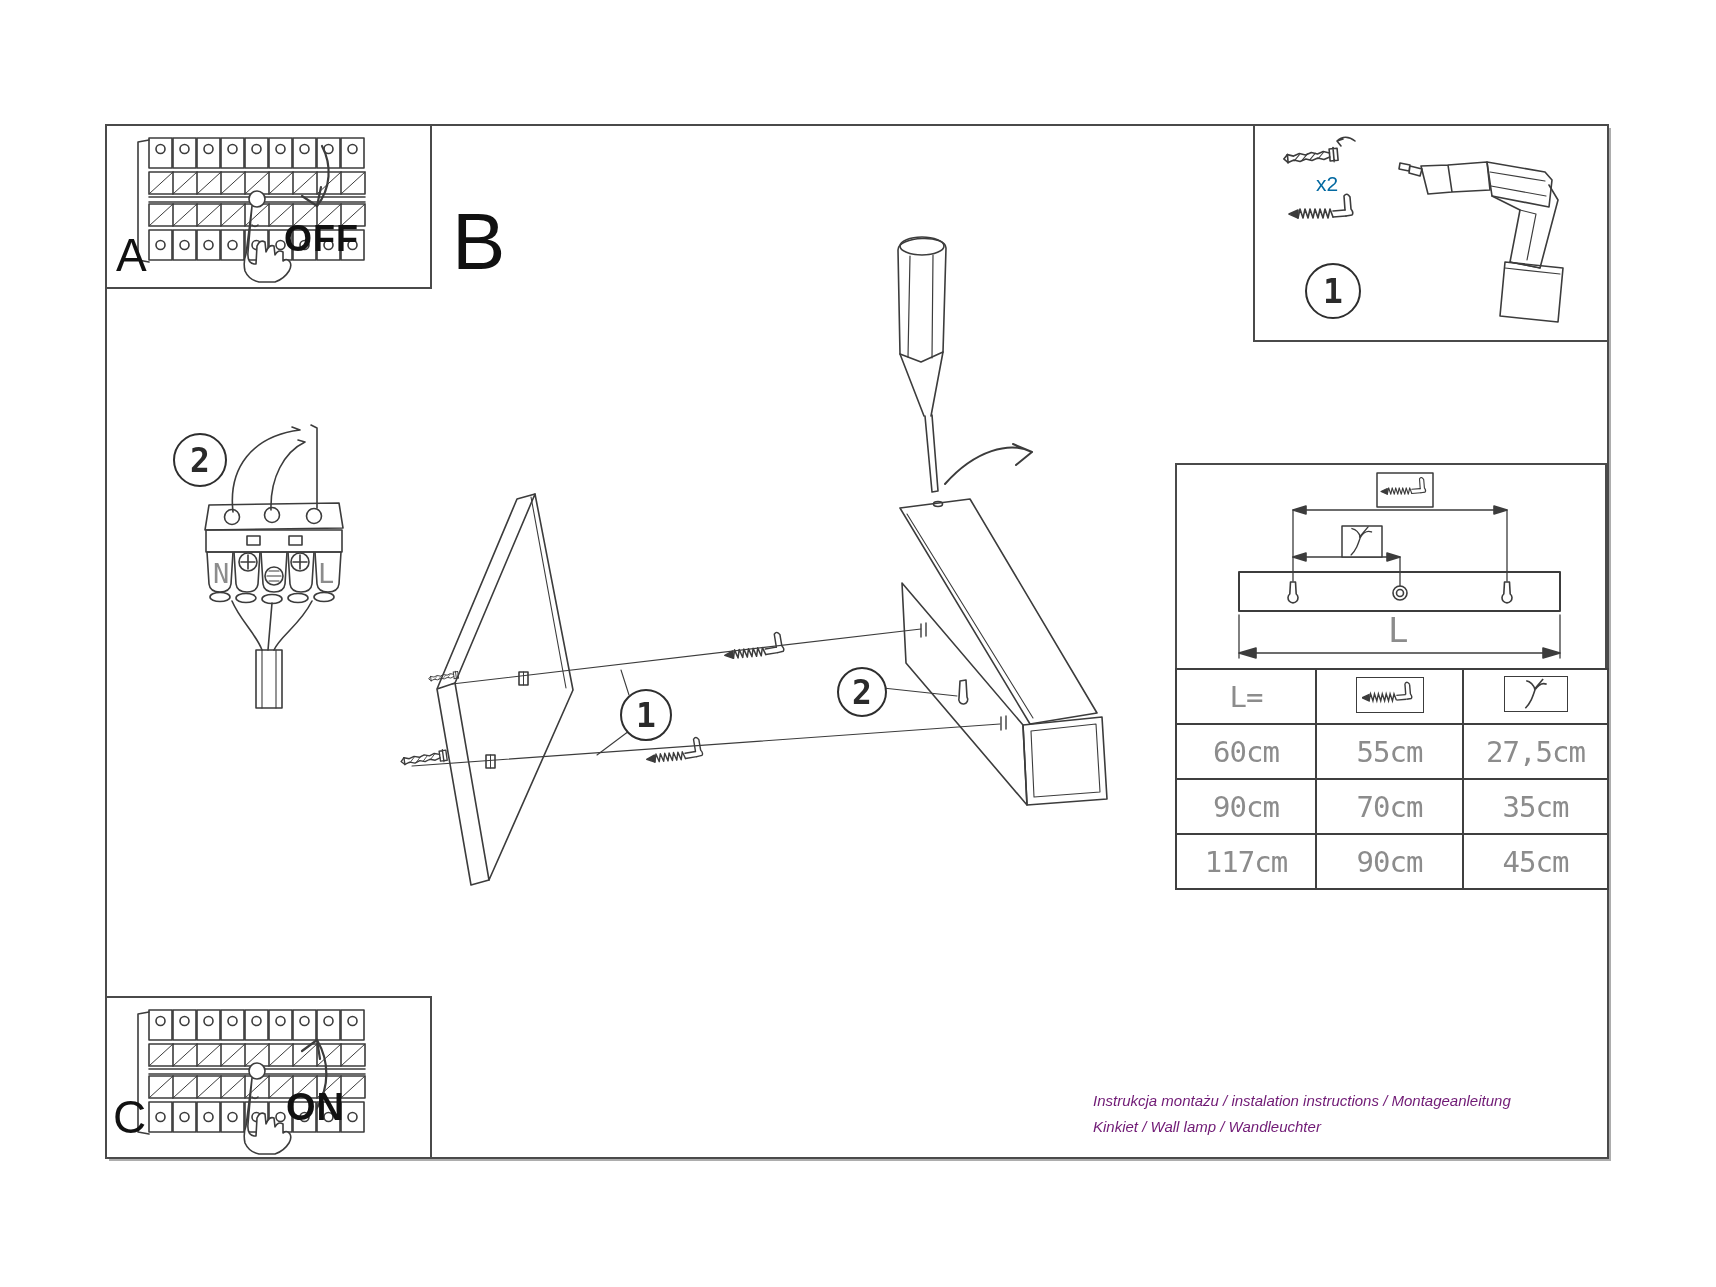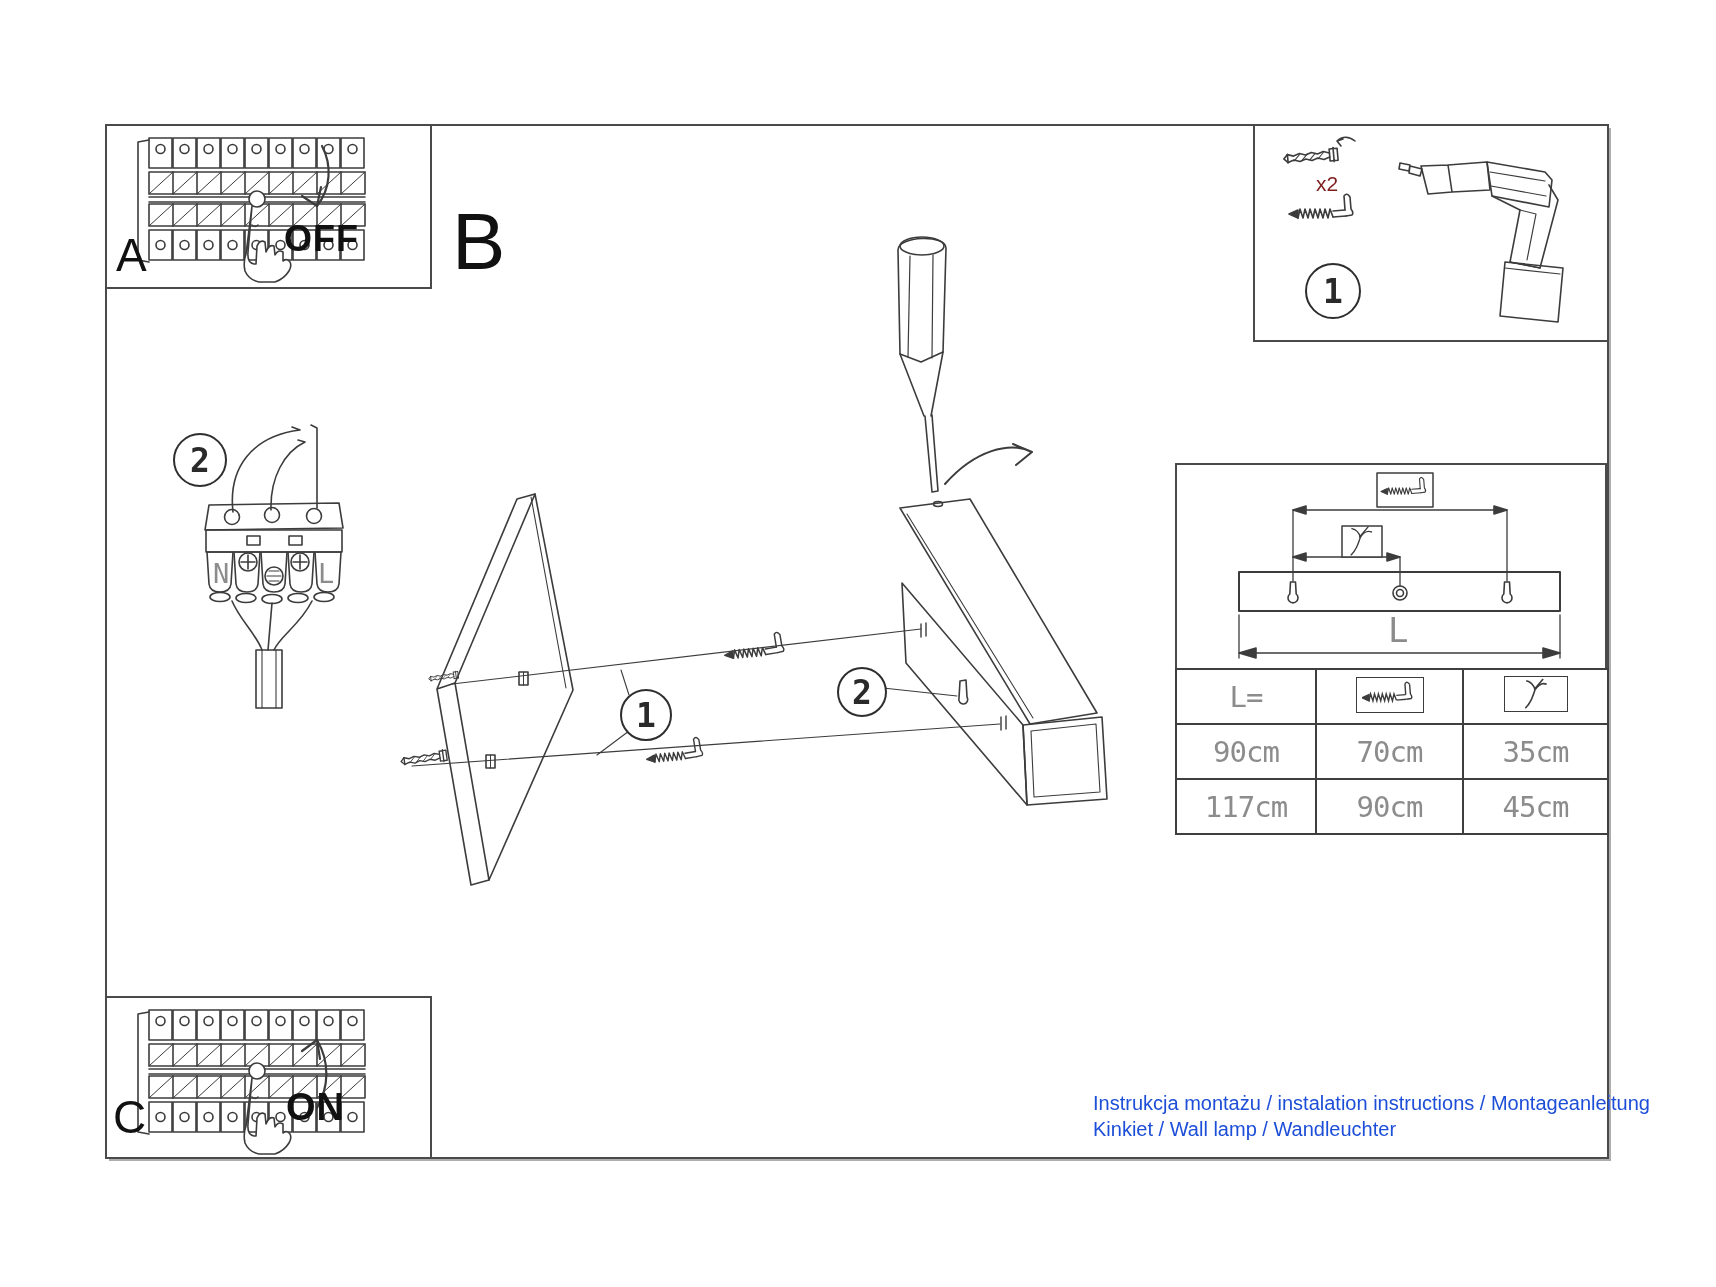--- a/index.html
+++ b/index.html
@@ -14,21 +14,21 @@
   .step-circle{position:absolute;border:2.5px solid #2e2e2e;border-radius:50%;
         display:flex;align-items:center;justify-content:center;background:#fff;
         font-family:"DejaVu Sans Mono",monospace;font-weight:700;font-size:33px;color:#2a2a2a;}
   .size-table{position:absolute;left:1175px;top:668px;width:432px;border-collapse:collapse;
         table-layout:fixed;background:#fff;}
   .size-table td{border:2px solid #3f3f3f;height:53px;text-align:center;vertical-align:middle;
         font-family:"DejaVu Sans Mono","Liberation Mono",monospace;font-size:29px;
         letter-spacing:-1px;color:#8c8c8c;padding:0;}
   .iconbox{display:inline-flex;align-items:center;justify-content:center;
         border:1.5px solid #3c3c3c;background:#fff;}
-  .footer-line{position:absolute;font-size:20px;color:#1d4ed8;}
+  .footer-line{position:absolute;font-size:15px;color:#701a75;font-style:italic;}
 </style>
 </head>
 <body>
 
 <div class="page">
 
   <div class="frame" style="left:105px;top:124px;width:1500px;height:1031px;"></div>
 
   <div class="frame" style="left:105px;top:124px;width:323px;height:161px;box-shadow:none;"></div>
 
@@ -245,21 +245,21 @@
       <polygon points="1239,653 1256,648 1256,658" fill="#3c3c3c"></polygon>
       <polygon points="1560,653 1543,648 1543,658" fill="#3c3c3c"></polygon>
     </g>
   </svg>
 
   <div class="lbl big-letter" style="left:116px;top:228px;">A</div>
   <div class="lbl caption" style="left:284px;top:218px;">OFF</div>
   <div class="lbl" style="left:452px;top:196px;font-size:80px;color:#111;">B</div>
   <div class="lbl big-letter" style="left:113px;top:1090px;">C</div>
   <div class="lbl caption" style="left:286px;top:1086px;font-size:38px;">ON</div>
-  <div class="lbl" style="left:1316px;top:172px;font-size:21px;color:#7f1d1d;">x2</div>
+  <div class="lbl" style="left:1316px;top:172px;font-size:21px;color:#0369a1;">x2</div>
   <div class="lbl cad" style="left:213px;top:558px;font-size:27px;">N</div>
   <div class="lbl cad" style="left:318px;top:558px;font-size:27px;">L</div>
   <div class="lbl cad" style="left:1388px;top:610px;font-size:34px;">L</div>
 
   <div class="step-circle" style="left:1305px;top:263px;width:52px;height:52px;">
     <span>1</span>
   </div>
   <div class="step-circle" style="left:173px;top:433px;width:50px;height:50px;">
     <span>2</span>
   </div>
@@ -288,20 +288,25 @@
       </td>
       <td>
         <span class="iconbox" style="width:62px;height:34px;">
           <svg width="36" height="32" viewBox="0 0 36 36" fill="none" stroke="#3c3c3c" stroke-width="1.8">
                 <use href="#wire-glyph"></use>
               </svg>
         </span>
       </td>
     </tr>
     <tr>
+      <td>60cm</td>
+      <td>55cm</td>
+      <td>27,5cm</td>
+    </tr>
+    <tr>
       <td>90cm</td>
       <td>70cm</td>
       <td>35cm</td>
     </tr>
     <tr>
       <td>117cm</td>
       <td>90cm</td>
       <td>45cm</td>
     </tr>
   </tbody>

